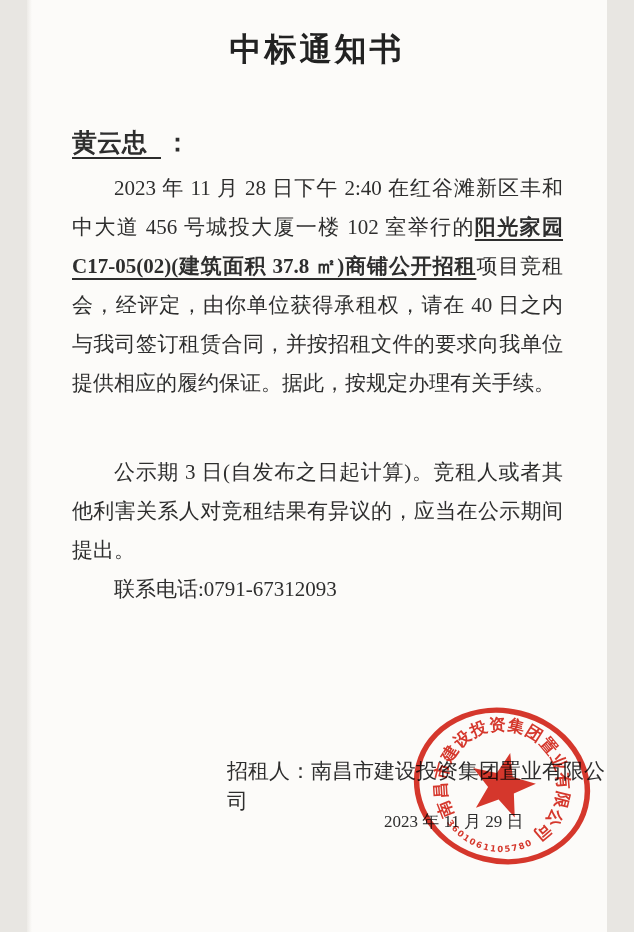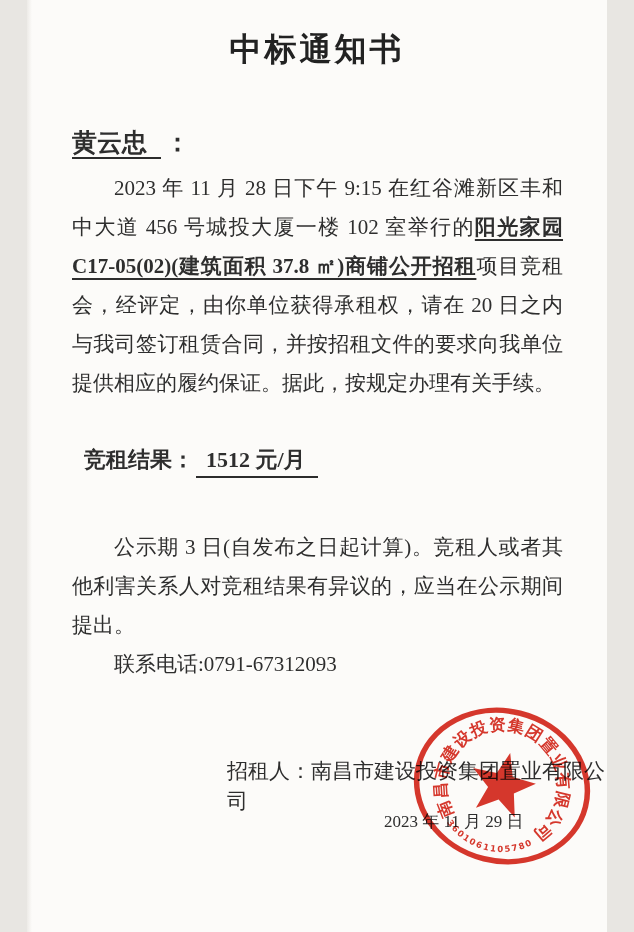--- a/index.html
+++ b/index.html
@@ -112,25 +112,23 @@
 </head>
 <body>
 
 <div class="page">
 
   <h1 class="title">中标通知书</h1>
 
   <div class="addressee"><span class="addr-name">黄云忠</span><span class="addr-colon">：</span>
   </div>
 
-  <p class="para para-indent p1"><span>2023 年 11 月 28 日下午 9:15 在红谷滩新区丰和中大道 456 号城投大厦一楼 102 室举行的</span><span class="u-bold">阳光家园 C17-05(02)(建筑面积 37.8 ㎡)商铺公开招租</span><span>项目竞租会，经评定，由你单位获得承租权，请在 20 日之内与我司签订租赁合同，并按招租文件的要求向我单位提供相应的履约保证。据此，按规定办理有关手续。</span>
+  <p class="para para-indent p1"><span>2023 年 11 月 28 日下午 2:40 在红谷滩新区丰和中大道 456 号城投大厦一楼 102 室举行的</span><span class="u-bold">阳光家园 C17-05(02)(建筑面积 37.8 ㎡)商铺公开招租</span><span>项目竞租会，经评定，由你单位获得承租权，请在 40 日之内与我司签订租赁合同，并按招租文件的要求向我单位提供相应的履约保证。据此，按规定办理有关手续。</span>
   </p>
 
-  <div class="result-line"><span class="result-label">竞租结果：</span><span class="result-value">1512 元/月</span>
-  </div>
 
   <p class="para para-indent notice">公示期 3 日(自发布之日起计算)。竞租人或者其他利害关系人对竞租结果有异议的，应当在公示期间提出。</p>
   <p class="para para-indent">联系电话:0791-67312093</p>
 
   <div class="sig-lessor">招租人：南昌市建设投资集团置业有限公司</div>
   <div class="sig-date">2023 年 11 月 29 日</div>
 
   <div class="seal">
     <svg viewBox="-92 -82 184 164">
       <g transform="rotate(14)">

